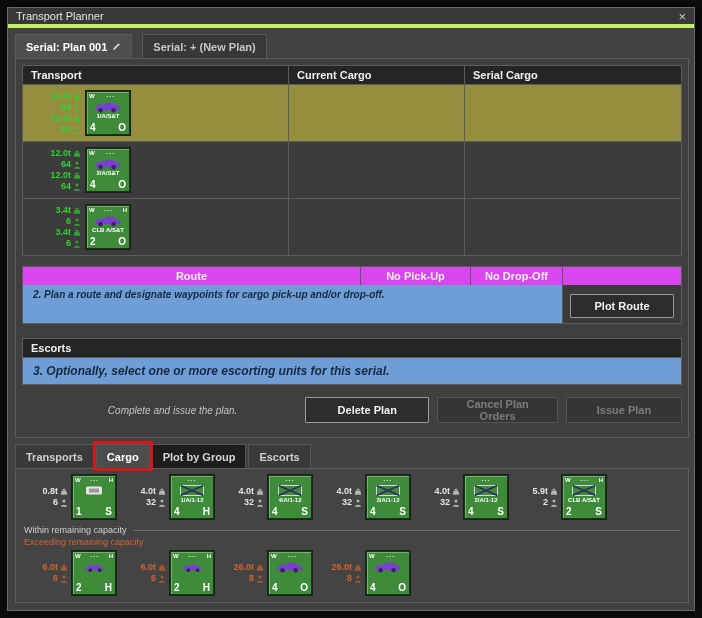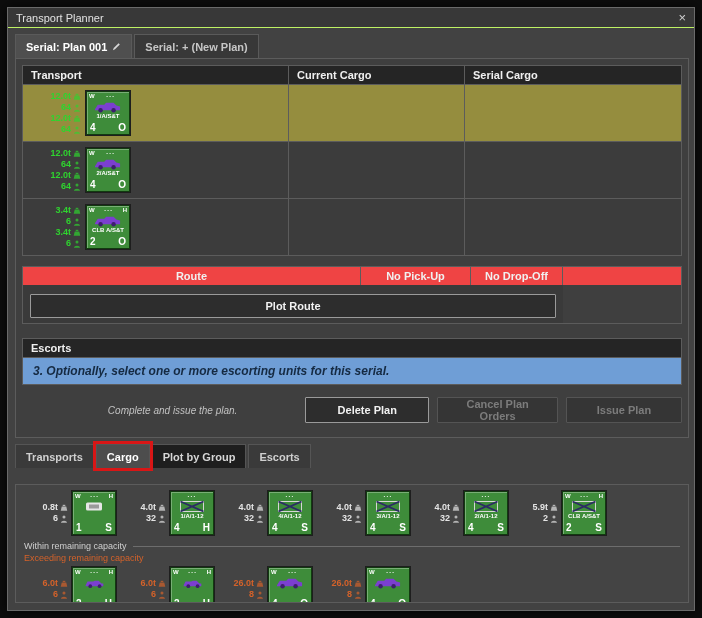--- a/index.html
+++ b/index.html
@@ -1,26 +1,26 @@
 <!DOCTYPE html>
 <html><head>
 <meta charset="utf-8">
 <style>
   * { margin:0; padding:0; box-sizing:border-box; }
   html,body { background:#101010; font-family:"Liberation Sans", sans-serif; }
   .screen { width:702px; height:618px; background:#0d0d0d; padding:7px; position:relative; }
   .window { width:688px; height:604px; background:#424242; border:1px solid #6a6a6a; display:flex; flex-direction:column; box-shadow:0 0 12px rgba(0,0,0,.8); }
 
   
-  .titlebar { height:20px; background:#383838; border-bottom:1px solid #bef264; display:flex; align-items:center; justify-content:space-between; padding:0 8px; }
+  .titlebar { height:20px; background:#383838; border-bottom:4px solid #bef264; display:flex; align-items:center; justify-content:space-between; padding:0 8px; }
   .titlebar .t { font-size:11px; color:#e2e2e2; }
   .titlebar .x { font-size:13px; color:#cfcfcf; cursor:pointer; line-height:13px; }
 
   
-  .tabsrow { display:flex; gap:2px; padding:6px 0 0 7px; height:30px; }
+  .tabsrow { display:flex; gap:10px; padding:6px 0 0 7px; height:30px; }
   .stab { height:24px; display:flex; align-items:center; gap:5px; padding:0 10px; font-size:11px; font-weight:bold; background:#383838; color:#c6c6c6; border:1px solid #5a5a5a; border-bottom:none; cursor:pointer; }
   .stab.active { background:#4f4f4f; color:#fff; }
   .pencil svg { display:block; }
 
   
   .mainpanel { margin:0 7px; width:674px; height:380px; border:1px solid #5c5c5c; background:#3f3f3f; padding:6px; }
 
   
   .ttable { border:1px solid #5c5c5c; }
   .thead { display:grid; grid-template-columns:266px 176px 1fr; background:#252525; }
@@ -45,21 +45,21 @@
   .pw { fill:#3d1e6e; }
   .ibox { fill:none; stroke:#d6d6d6; stroke-width:1; }
   .ix { stroke:#2c2c64; stroke-width:1.8; fill:none; }
   .cbox { fill:#e6e6e6; }
   .cwin { fill:#9a9a9a; }
   .clabel { font-size:6px; text-align:center; line-height:7px; height:7px; font-weight:bold; white-space:nowrap; overflow:hidden; }
   .cbot { flex:1; display:flex; justify-content:space-between; align-items:flex-end; padding:0 3px 1px; font-size:10px; font-weight:bold; line-height:11px; }
 
   
   .route-table { margin-top:10px; border:1px solid #5c5c5c; }
-  .rhead { display:grid; grid-template-columns:338px 110px 92px 1fr; background:#ef4444; }
+  .rhead { display:grid; grid-template-columns:338px 110px 92px 1fr; background:#d946ef; }
   .rh { padding:3px 4px; font-size:11px; font-weight:bold; color:#f0f0f0; text-align:center; border-right:1px solid #5c5c5c; }
   .rh.last { border-right:none; }
   .rbody { display:grid; grid-template-columns:540px 1fr; height:38px; }
   .rblue { background:#6f9ed6; font-size:10px; font-style:italic; font-weight:bold; color:#152a42; padding:4px 10px; border-right:1px solid #5c5c5c; }
   .rbtnarea { background:#3a3a3a; display:flex; align-items:flex-end; justify-content:center; padding:3px 7px 5px; }
   .btn { background:#2d2d2d; border:1px solid #9a9a9a; color:#f2f2f2; font-weight:bold; font-size:11px; height:24px; padding:0 12px; font-family:"Liberation Sans", sans-serif; cursor:pointer; border-radius:1px; }
   .rbtnarea .btn { width:100%; }
 
   
   .esc-section { margin-top:14px; border:1px solid #5c5c5c; }
@@ -78,21 +78,21 @@
 
   
   .btabsrow { display:flex; gap:2px; padding:6px 0 0 7px; height:30px; position:relative; }
   .btab { height:24px; display:flex; align-items:center; padding:0 10px; font-size:11px; font-weight:bold; border:1px solid #555; border-bottom:none; cursor:pointer; }
   .btab.default { background:#3a3a3a; color:#d0d0d0; }
   .btab.active { background:#4d4d4d; color:#ffffff; }
   .btab.dark { background:#1e1e1e; color:#d6d6d6; }
   .btab.annotated { box-shadow:0 0 0 3px #d81616; z-index:2; }
 
   
-  .cargo-panel { margin:16px 7px 7px; width:674px; flex:1; border:1px solid #5c5c5c; background:#444444; padding:6px 8px 4px; overflow:hidden; }
+  .cargo-panel { margin:0 7px 7px; width:674px; flex:1; border:1px solid #5c5c5c; background:#444444; padding:6px 8px 4px; overflow:hidden; }
   .cargo-row { display:flex; gap:6px; }
   .citem { display:flex; align-items:center; gap:4px; width:92px; flex:0 0 auto; }
   .cstats { flex:1; display:flex; flex-direction:column; align-items:flex-end; font-size:9px; font-weight:bold; line-height:11px; color:#e4e4e4; }
   .citem.exceed .cstats { color:#d4622a; }
   .group-label { display:flex; align-items:center; gap:6px; font-size:9px; margin-top:6px; color:#cfcfcf; }
   .group-label .hr { flex:1; height:1px; background:#6d6d6d; }
   .group-label.exceed { color:#d4622a; margin-top:2px; }
   .cargo-row.second { margin-top:4px; }
 </style>
 </head>
@@ -298,20 +298,21 @@
       </div>
 
       <div class="route-table">
         <div class="rhead">
           <div class="rh">Route</div>
           <div class="rh">No Pick-Up</div>
           <div class="rh">No Drop-Off</div>
           <div class="rh last"></div>
         </div>
         <div class="rbody">
+          <div class="rblue">2. Plan a route and designate waypoints for cargo pick-up and/or drop-off.</div>
           <div class="rbtnarea">
             <button class="btn">Plot Route</button>
           </div>
         </div>
       </div>
 
       <div class="esc-section">
         <div class="esc-head">Escorts</div>
         <div class="esc-blue">3. Optionally, select one or more escorting units for this serial.</div>
       </div>

